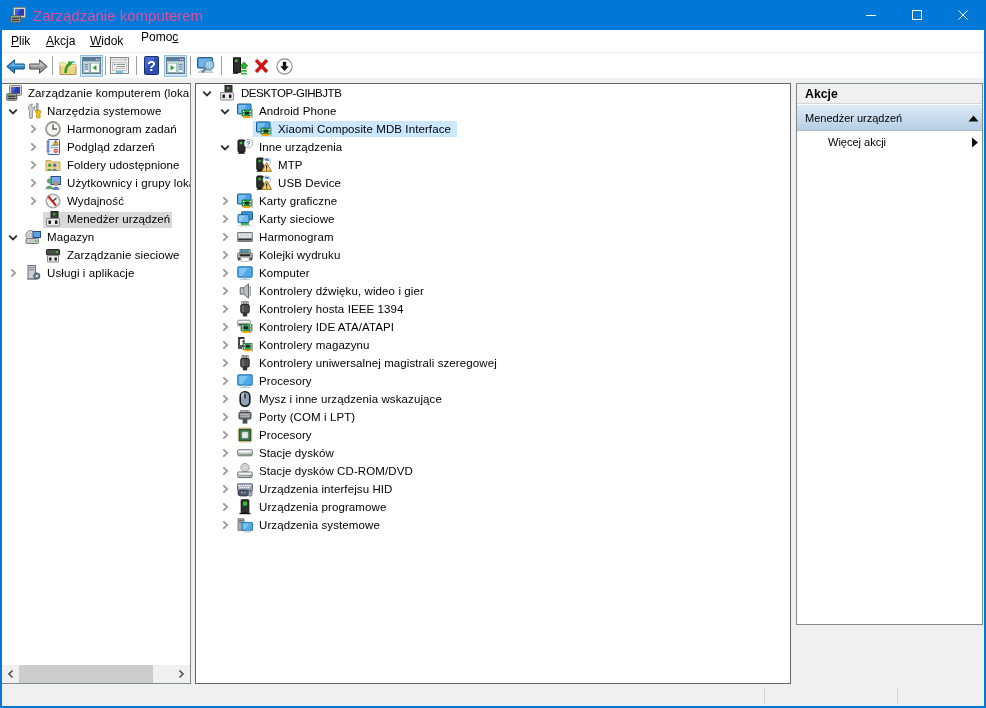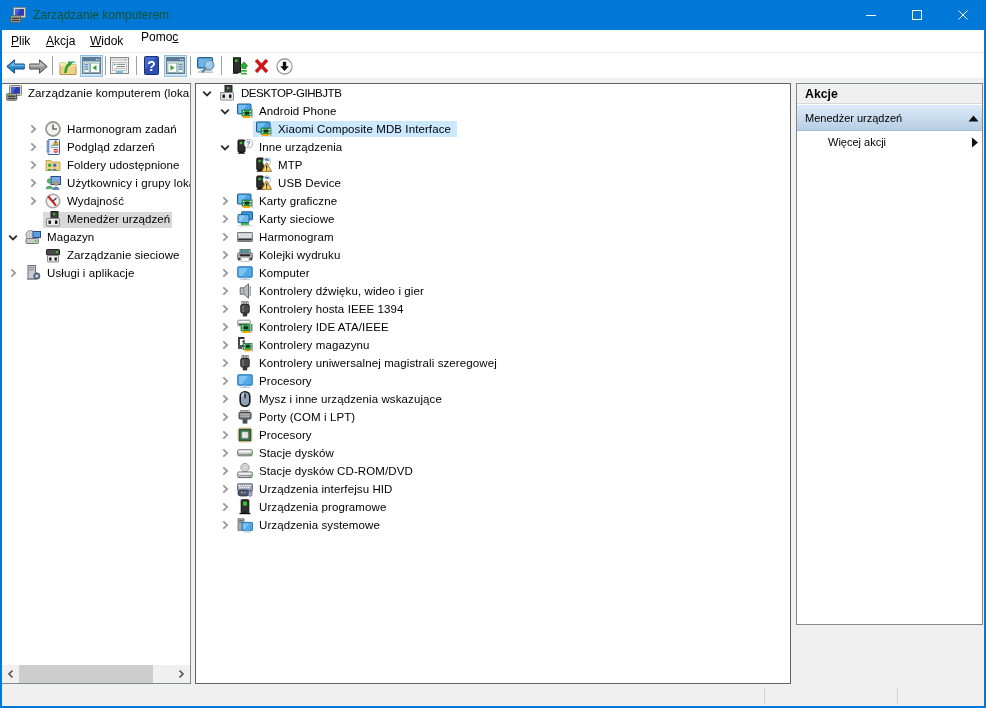--- a/index.html
+++ b/index.html
@@ -18,21 +18,21 @@
 <div class="abs" style="left:10px;top:7px"><svg class="ic" width="16" height="16" viewBox="0 0 16 16">
       <rect x="3.5" y="0.5" width="12" height="10" rx="0.8" fill="#d8d4c4" stroke="#8a8678"></rect>
       <rect x="5" y="2" width="9" height="6.8" fill="#2a3fb0"></rect>
       <path d="M5 2h5l-3.5 6.8H5z" fill="#4a63d8"></path>
       <path d="M7 10.5 l-1 2 h6" fill="none" stroke="#8a8678" stroke-width="0.8"></path>
       <rect x="0.8" y="8.8" width="9.8" height="6.4" rx="0.5" fill="#c4c4bc" stroke="#55554f"></rect>
       <rect x="1.8" y="10.4" width="7.8" height="1.5" fill="#3c3c38"></rect>
       <rect x="1.8" y="12.6" width="7.8" height="1.5" fill="#3c3c38"></rect>
       <rect x="1.3" y="9.3" width="1.5" height="1.3" fill="#35c42e"></rect>
     </svg></div>
-<div class="abs" style="left:33px;top:0;height:30px;display:flex;align-items:center;color:#14532d;font-size:12px">Zarządzanie komputerem</div>
+<div class="abs" style="left:33px;top:0;height:30px;display:flex;align-items:center;color:#ec4899;font-size:15px">Zarządzanie komputerem</div>
 <svg class="abs" style="left:848px;top:0" width="138" height="30" viewBox="0 0 138 30">
     <path d="M18 15.5 h10" stroke="#fff" stroke-width="1"></path>
     <rect x="64.5" y="10.5" width="9" height="9" fill="none" stroke="#fff" stroke-width="1"></rect>
     <path d="M110.5 10.5 l9 9 M119.5 10.5 l-9 9" stroke="#fff" stroke-width="1"></path>
   </svg>
 <div class="abs" style="left:2px;top:30px;width:982px;height:22px;background:#fff"></div>
 <div class="abs" style="left:11px;top:30px;height:22px;display:flex;align-items:center;font-size:12px"><u>P</u>lik</div>
 <div class="abs" style="left:46px;top:30px;height:22px;display:flex;align-items:center;font-size:12px"><u>A</u>kcja</div>
 <div class="abs" style="left:90px;top:30px;height:22px;display:flex;align-items:center;font-size:12px"><u>W</u>idok</div>
 <div class="abs" style="left:141px;top:30px;height:22px;display:flex;align-items:flex-start;font-size:12px">Pomo<u>c</u></div>
@@ -133,20 +133,32 @@
         <rect x="5" y="2" width="9" height="6.8" fill="#2a3fb0"></rect>
         <path d="M5 2h5l-3.5 6.8H5z" fill="#4a63d8"></path>
         <path d="M7 10.5 l-1 2 h6" fill="none" stroke="#8a8678" stroke-width="0.8"></path>
         <rect x="0.8" y="8.8" width="9.8" height="6.4" rx="0.5" fill="#c4c4bc" stroke="#55554f"></rect>
         <rect x="1.8" y="10.4" width="7.8" height="1.5" fill="#3c3c38"></rect>
         <rect x="1.8" y="12.6" width="7.8" height="1.5" fill="#3c3c38"></rect>
         <rect x="1.3" y="9.3" width="1.5" height="1.3" fill="#35c42e"></rect>
       </svg>
       <span>Zarządzanie komputerem (lokaln</span>
     </div>
+<div class="row" style="left:0;top:18px">
+      <div style="width:3px"></div>
+      <svg class="chev" width="16" height="16" viewBox="0 0 16 16">
+        <path d="M4.2 6.6 L8 10.5 L11.8 6.6" fill="none" stroke="#2b2b2b" stroke-width="1.8"></path>
+      </svg>
+      <svg class="ic" width="16" height="16" viewBox="0 0 16 16">
+        <path d="M3.5 3.5 L5 1.5 L7.5 1 L6.5 3.5 L8 5 L10 3 L9.5 6.5 L7.5 7.5 L7.5 14 A1.5 1.5 0 0 1 4.5 14 L4.5 7.5 L3 6 Z" fill="#c9c9c9" stroke="#8a8a8a" stroke-width="0.8"></path>
+        <rect x="11.3" y="0.5" width="1.8" height="6.5" fill="#a8b0b8" stroke="#707880" stroke-width="0.5"></rect>
+        <path d="M10.3 7.5 h5 l0.5 2.5 -1.2 1 0.8 3 a2.3 1.8 0 0 1 -4.2 0 l0.8 -3 -1.2 -1 z" fill="#f5c400" stroke="#a8831a" stroke-width="0.7"></path>
+      </svg>
+      <span>Narzędzia systemowe</span>
+    </div>
 <div class="row" style="left:0;top:36px">
       <div style="width:23px"></div>
       <svg class="chev" width="16" height="16" viewBox="0 0 16 16">
         <path d="M6.3 4.3 L10.2 8 L6.3 11.7" fill="none" stroke="#9a9a9a" stroke-width="1.8"></path>
       </svg>
       <svg class="ic" width="16" height="16" viewBox="0 0 16 16">
         <circle cx="8" cy="8" r="7" fill="#f4f4f2" stroke="#9a9a94" stroke-width="1.8"></circle>
         <path d="M8 3.5 V8 H12" stroke="#6a6a50" stroke-width="1.6" fill="none"></path>
       </svg>
       <span>Harmonogram zadań</span>
@@ -498,21 +510,21 @@
         <rect x="4" y="5.5" width="11" height="6.5" fill="#2e9e50" stroke="#1a6a34" stroke-width="0.7"></rect>
         <rect x="7" y="7.4" width="4" height="2.6" fill="#2a2025"></rect>
         <circle cx="5.4" cy="6.9" r="0.7" fill="#fff"></circle>
         <circle cx="13.6" cy="6.9" r="0.7" fill="#fff"></circle>
         <circle cx="5.4" cy="10.6" r="0.7" fill="#fff"></circle>
         <circle cx="13.6" cy="10.6" r="0.7" fill="#fff"></circle>
         <rect x="5.5" y="12" width="7.5" height="2" fill="#f5a800"></rect>
         <rect x="13" y="5" width="1.2" height="9" fill="#b0b0b0"></rect>
         <circle cx="11" cy="5" r="1" fill="#35c42e"></circle>
       </svg>
-      <span>Kontrolery IDE ATA/IEEE</span>
+      <span>Kontrolery IDE ATA/ATAPI</span>
     </div>
 <div class="row" style="left:0;top:252px">
       <div style="width:21px"></div>
       <svg class="chev" width="16" height="16" viewBox="0 0 16 16">
         <path d="M6.3 4.3 L10.2 8 L6.3 11.7" fill="none" stroke="#9a9a9a" stroke-width="1.8"></path>
       </svg>
       <svg class="ic" width="16" height="16" viewBox="0 0 16 16">
         <path d="M7.5 1 H2 V9 H7" fill="none" stroke="#333" stroke-width="1.8"></path>
         <path d="M5 4.5 l2.6 -2.2 v4.4 z" fill="#333"></path>
         <rect x="1" y="8" width="4" height="4" fill="#555"></rect>

